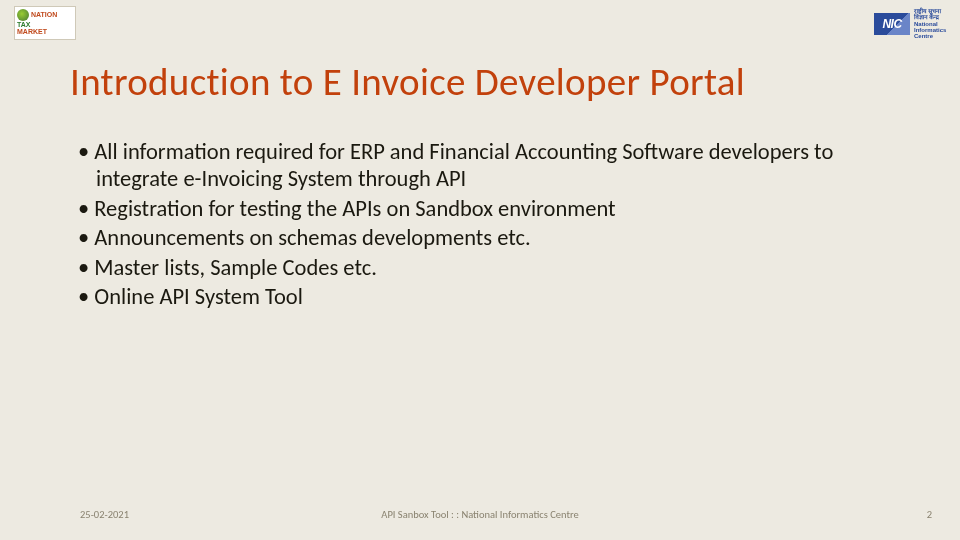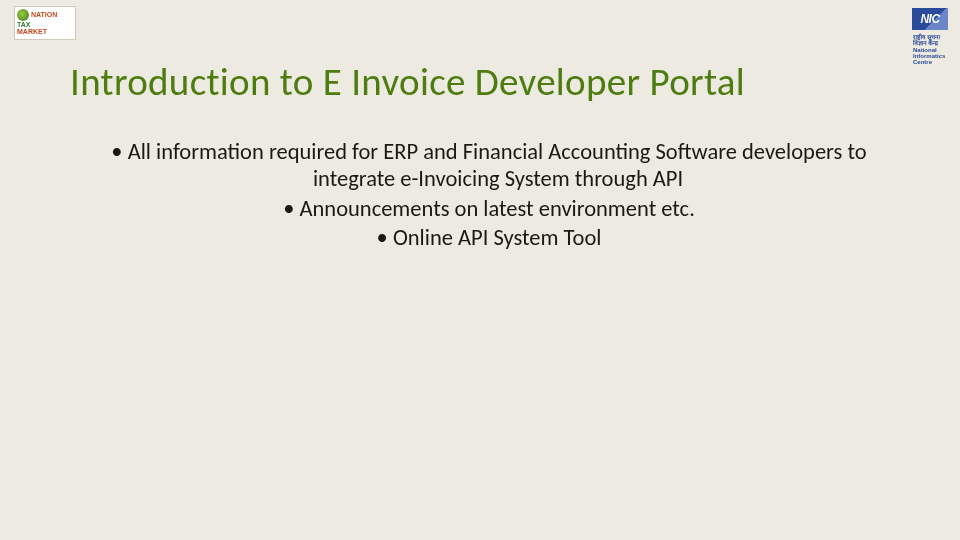--- a/index.html
+++ b/index.html
@@ -44,21 +44,20 @@
     vertical-align:middle;
     margin-right:2px;
   }
   .logo-right {
     position: absolute;
     top: 8px;
     right: 12px;
     display: flex;
     align-items: center;
     gap: 4px;
-    flex-direction: column;
   }
   .nic-box {
     width: 36px;
     height: 22px;
     background: linear-gradient(135deg, #2a4b9b 60%, #6a85c8 60%);
     color: #fff;
     font-family: Arial, sans-serif;
     font-size: 12px;
     font-weight: bold;
     font-style: italic;
@@ -74,21 +73,21 @@
     font-family: Arial, sans-serif;
     font-weight: bold;
     width: 34px;
   }
   .title {
     position: absolute;
     top: 58px;
     left: 70px;
     right: 40px;
     font-size: 39px;
-    color: #4d7c0f;
+    color: #c2410c;
     font-weight: 400;
     letter-spacing: 0.3px;
   }
   .body {
     position: absolute;
     top: 138px;
     left: 78px;
     right: 60px;
     font-size: 22.5px;
     color: #1b1910;
@@ -96,21 +95,20 @@
   }
   .body ul {
     list-style: none;
     margin: 0;
     padding: 0;
   }
   .body li {
     padding-left: 18px;
     text-indent: -18px;
     margin-bottom: 2px;
-    text-align: center;
   }
   .body li::before {
     content: "• ";
   }
   .footer {
     position: absolute;
     bottom: 16px;
     left: 0;
     right: 0;
     height: 16px;
@@ -147,19 +145,26 @@
   <div class="logo-right">
     <div class="nic-box">NIC</div>
     <div class="nic-text">राष्ट्रीय सूचना विज्ञान केन्द्र National Informatics Centre</div>
   </div>
 
   <div class="title">Introduction to E Invoice Developer Portal</div>
 
   <div class="body">
     <ul>
       <li>All information required for ERP and Financial Accounting Software developers to integrate e-Invoicing System through API</li>
-      <li>Announcements on latest environment etc.</li>
+      <li>Registration for testing the APIs on Sandbox environment</li>
+      <li>Announcements on schemas developments etc.</li>
+      <li>Master lists, Sample Codes etc.</li>
       <li>Online API System Tool</li>
     </ul>
   </div>
 
+  <div class="footer">
+    <span class="date">25-02-2021</span>
+    <span class="center">API Sanbox Tool  : :  National Informatics Centre</span>
+    <span class="page">2</span>
+  </div>
 
 </div>
 
 </body></html>

